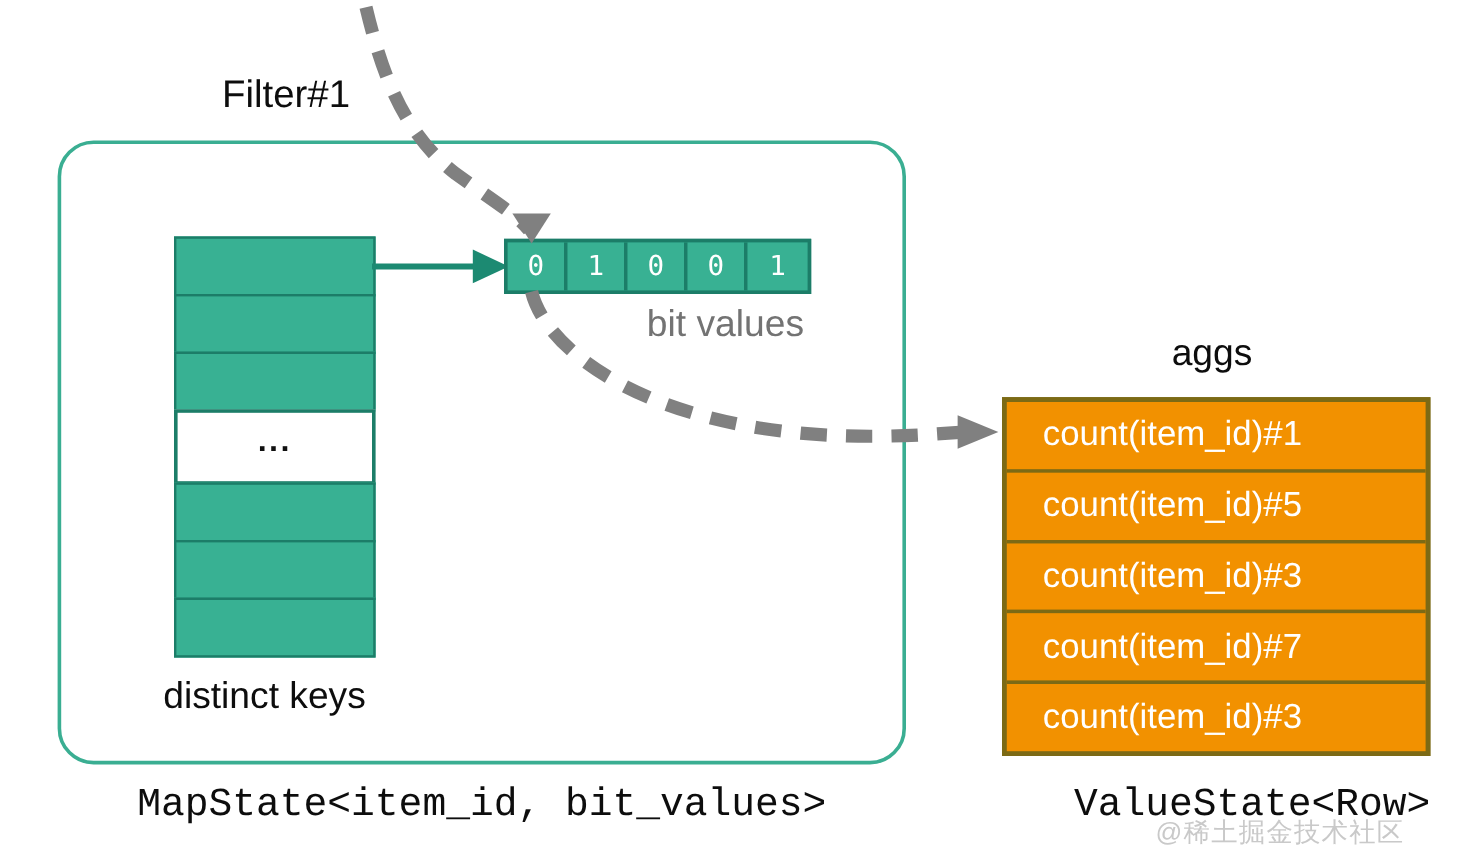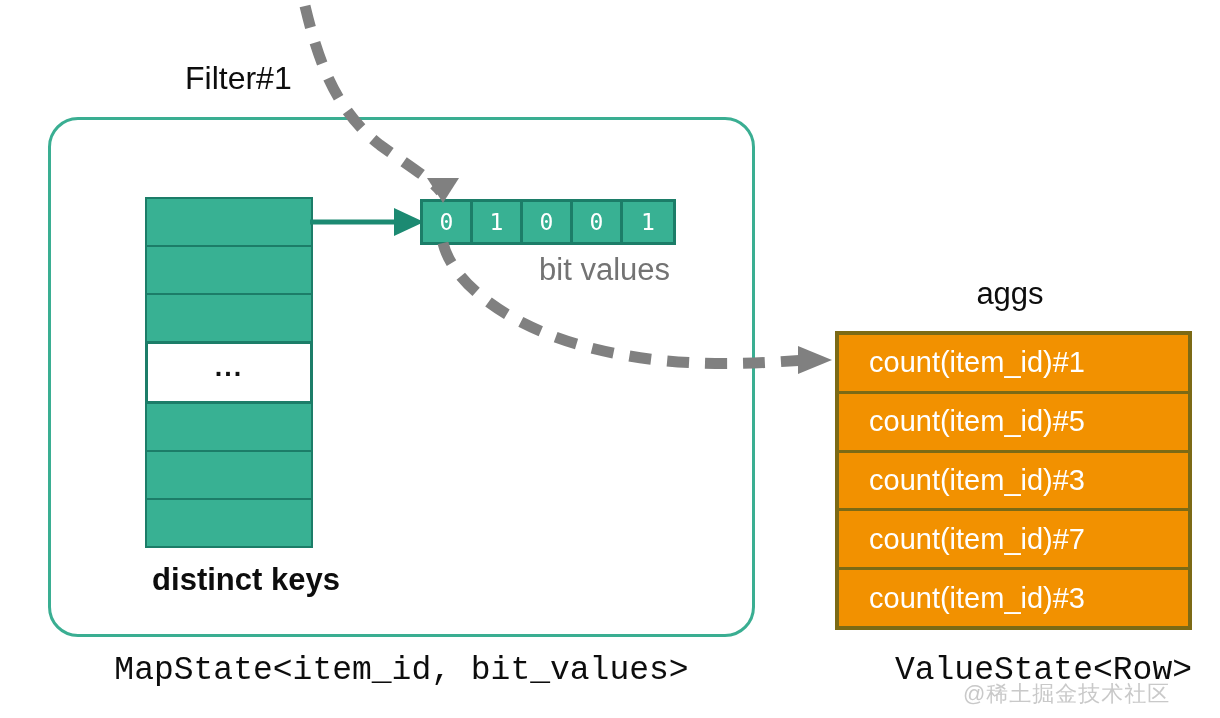--- a/index.html
+++ b/index.html
@@ -62,25 +62,24 @@
     letter-spacing: 2px;
     line-height: 1;
     padding-bottom: 10px;
   }
 
   .label-distinct-keys {
     position: absolute;
     left: 136px;
     top: 562px;
     width: 220px;
-    text-align: center;
+    text-align: left;
     font-size: 31px;
     color: #0d0d0d;
     white-space: nowrap;
-    font-weight: bold;
   }
 
   
   .green-arrow {
     position: absolute;
     left: 310px;
     top: 205px;
     width: 118px;
     height: 34px;
   }

